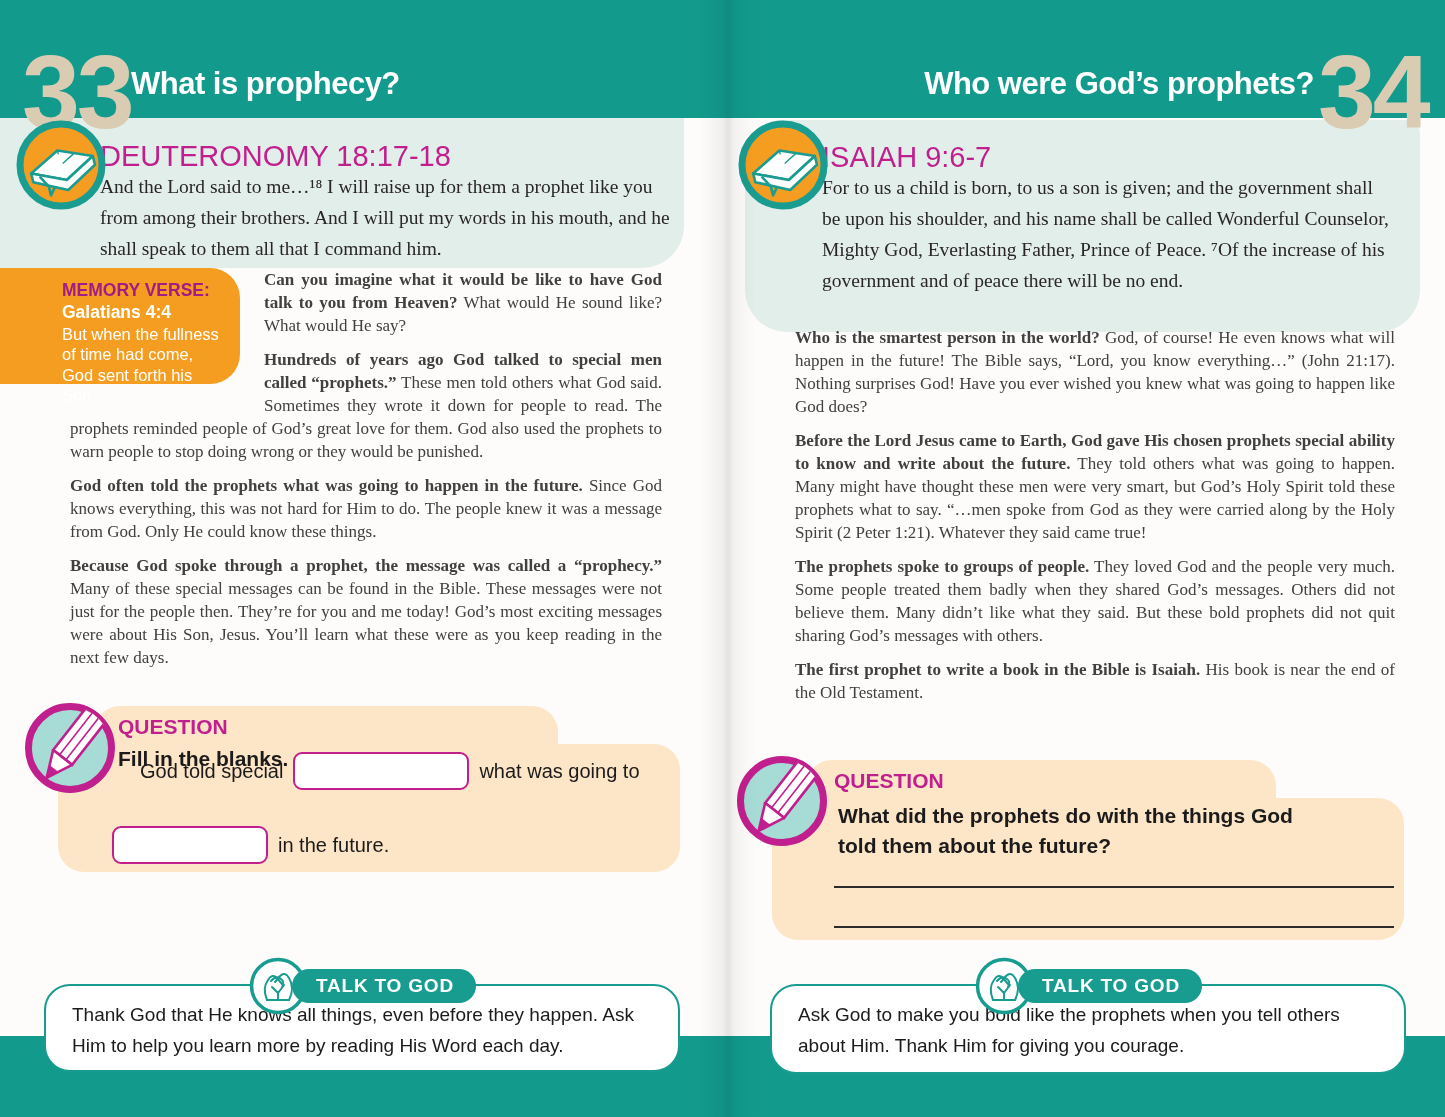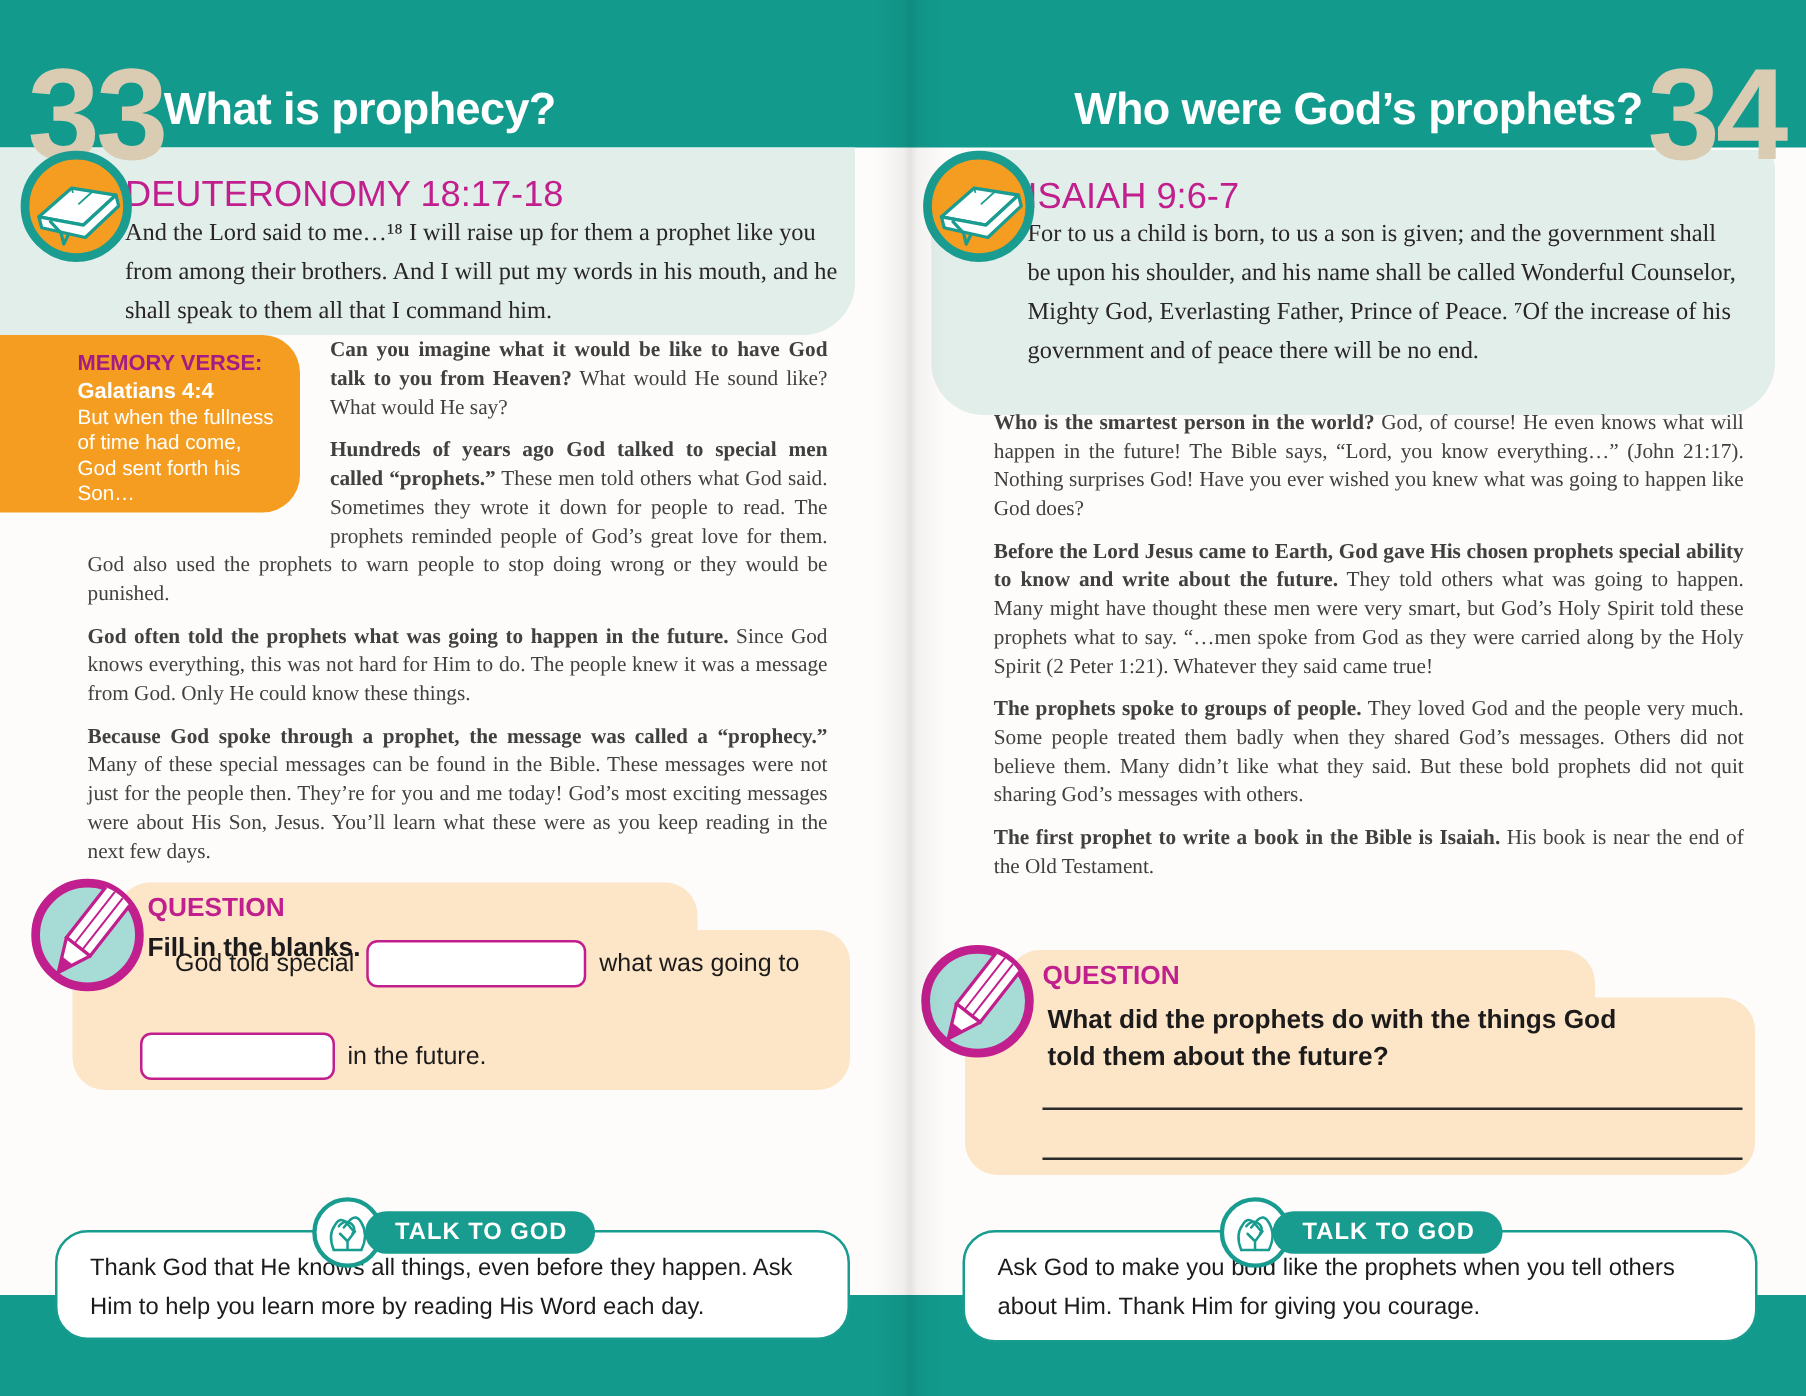--- a/index.html
+++ b/index.html
@@ -7,42 +7,42 @@
           font-family:"Liberation Sans",sans-serif;color:#272324;}
   
   .teal-top{position:absolute;left:0;top:0;width:1445px;height:118px;background:#129a8d;}
   .teal-bottom{position:absolute;left:0;top:1036px;width:1445px;height:81px;background:#129a8d;z-index:1;}
   .crease{position:absolute;left:700px;top:0;width:56px;height:1117px;z-index:6;pointer-events:none;
           background:linear-gradient(90deg,rgba(0,0,0,0) 0%,rgba(0,0,0,0.05) 40%,rgba(0,0,0,0.10) 50%,rgba(0,0,0,0.04) 62%,rgba(0,0,0,0) 100%);}
   
   .page-num{position:absolute;top:40px;font-weight:bold;font-size:104px;line-height:1;color:#d9ccb2;letter-spacing:-3px;z-index:2;}
   .num-left{left:22px;}
   .num-right{left:1318px;}
-  .page-title{position:absolute;top:66px;font-weight:bold;font-size:36px;color:#ffffff;letter-spacing:-0.5px;z-index:2;}
+  .page-title{position:absolute;top:66px;font-weight:bold;font-size:31px;color:#ffffff;letter-spacing:-0.5px;z-index:2;}
   .title-left{left:131px;}
   .title-right{right:131px;text-align:right;}
   
   .mint{position:absolute;background:#e2eeea;}
   .mint-left{left:0;top:118px;width:684px;height:150px;border-radius:0 0 42px 0;}
   .mint-right{left:745px;top:120px;width:675px;height:212px;border-radius:42px 14px 42px 42px;}
   .script-head{position:absolute;font-weight:normal;font-size:29px;color:#c11f8d;z-index:2;}
   .script-text{position:absolute;font-family:"Liberation Serif",serif;font-size:19.5px;line-height:31px;color:#2a2627;z-index:2;}
   .sh-left{left:100px;top:140px;}  .st-left{left:100px;top:171px;width:574px;}
   .sh-right{left:822px;top:141px;} .st-right{left:822px;top:172px;width:574px;}
   
   .icon-circle{position:absolute;z-index:3;}
   .book-left{left:16px;top:120px;}
   .book-right{left:738px;top:120px;}
   .pencil-left{left:24px;top:702px;}
   .pencil-right{left:736px;top:755px;}
   
   .flow{position:absolute;z-index:2;}
   .flow-left{left:70px;top:268px;width:592px;}
   .flow-right{left:795px;top:326px;width:600px;}
-  .memory-box{float:left;margin:0 24px 12px -70px;width:240px;height:142px;box-sizing:border-box;
+  .memory-box{float:left;margin:0 24px 12px -70px;width:240px;height:116px;box-sizing:border-box;
               background:#f59d20;border-radius:0 30px 30px 0;padding:12px 14px 8px 62px;}
   .memory-label{font-weight:bold;font-size:17.5px;color:#a21b86;}
   .memory-ref{font-weight:bold;font-size:17.5px;color:#ffffff;margin-top:1px;}
   .memory-text{font-size:16.5px;line-height:1.24;color:#ffffff;margin-top:1px;}
   .body-p{font-family:"Liberation Serif",serif;font-size:17px;line-height:23px;text-align:justify;margin:0 0 11px 0;color:#404040;}
   .body-p .b{font-weight:bold;}
   
   .q-tab,.q-main{position:absolute;background:#fce6c7;z-index:1;}
   .q-tab-left{left:94px;top:706px;width:464px;height:60px;border-radius:26px 26px 0 0;}
   .q-main-left{left:58px;top:744px;width:622px;height:128px;border-radius:26px;}

